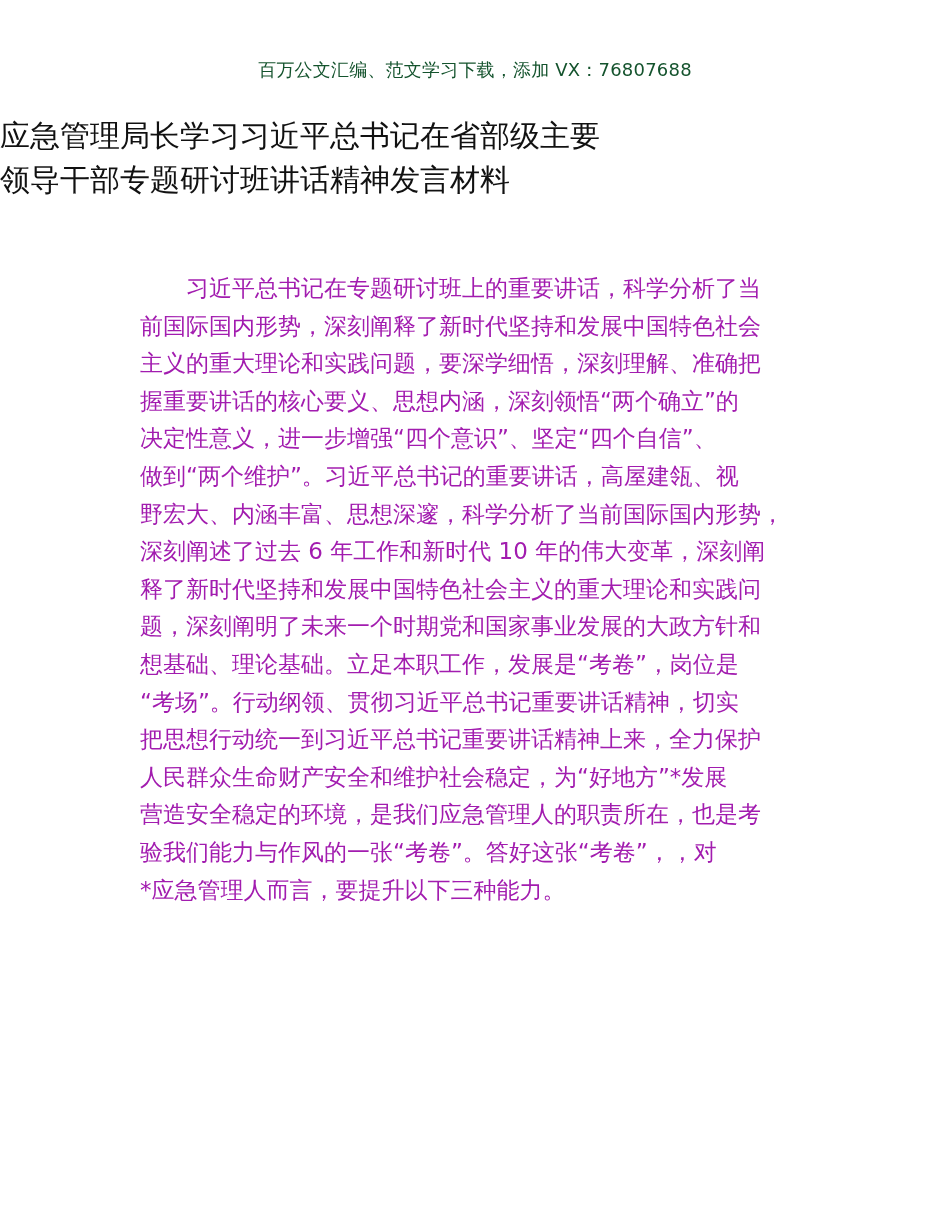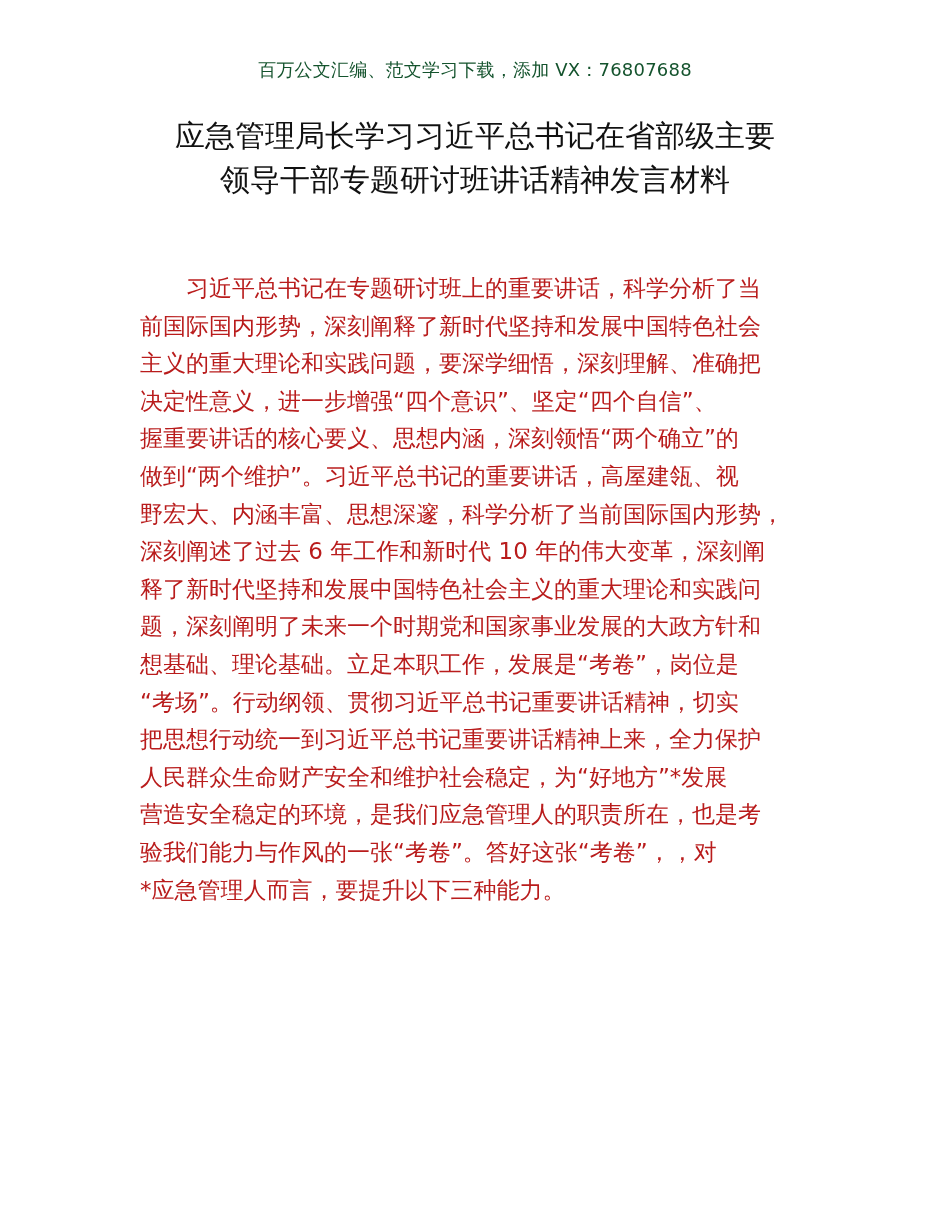--- a/index.html
+++ b/index.html
@@ -32,41 +32,40 @@
       font-size: 18px;
       line-height: 26px;
       color: #14532d;
       letter-spacing: 0.2px;
     }
     .doc-title {
       position: absolute;
       top: 114px;
       left: 0;
       width: 950px;
-      text-align: center;
       font-size: 30px;
       line-height: 44px;
       color: #111111;
     }
     .doc-title .title-line {
       display: block;
     }
     .body-lines {
       position: absolute;
       top: 270px;
       left: 140px;
       width: 700px;
     }
     .body-line {
       display: block;
       height: 37.6px;
       line-height: 37.6px;
       font-size: 23px;
       white-space: nowrap;
-      color: #b91c1c;
+      color: #a21caf;
     }
     .body-line.indent {
       padding-left: 46px;
     }
   </style>
 </head>
 <body>
 
 <div class="page">
 
@@ -74,22 +73,22 @@
 
   <div class="doc-title">
     <span class="title-line">应急管理局长学习习近平总书记在省部级主要</span>
     <span class="title-line">领导干部专题研讨班讲话精神发言材料</span>
   </div>
 
   <div class="body-lines">
     <span class="body-line indent">习近平总书记在专题研讨班上的重要讲话，科学分析了当</span>
     <span class="body-line">前国际国内形势，深刻阐释了新时代坚持和发展中国特色社会</span>
     <span class="body-line">主义的重大理论和实践问题，要深学细悟，深刻理解、准确把</span>
+    <span class="body-line">握重要讲话的核心要义、思想内涵，深刻领悟“两个确立”的</span>
     <span class="body-line">决定性意义，进一步增强“四个意识”、坚定“四个自信”、</span>
-    <span class="body-line">握重要讲话的核心要义、思想内涵，深刻领悟“两个确立”的</span>
     <span class="body-line">做到“两个维护”。习近平总书记的重要讲话，高屋建瓴、视</span>
     <span class="body-line">野宏大、内涵丰富、思想深邃，科学分析了当前国际国内形势，</span>
     <span class="body-line">深刻阐述了过去 6 年工作和新时代 10 年的伟大变革，深刻阐</span>
     <span class="body-line">释了新时代坚持和发展中国特色社会主义的重大理论和实践问</span>
     <span class="body-line">题，深刻阐明了未来一个时期党和国家事业发展的大政方针和</span>
     <span class="body-line">想基础、理论基础。立足本职工作，发展是“考卷”，岗位是</span>
     <span class="body-line">“考场”。行动纲领、贯彻习近平总书记重要讲话精神，切实</span>
     <span class="body-line">把思想行动统一到习近平总书记重要讲话精神上来，全力保护</span>
     <span class="body-line">人民群众生命财产安全和维护社会稳定，为“好地方”*发展</span>
     <span class="body-line">营造安全稳定的环境，是我们应急管理人的职责所在，也是考</span>

